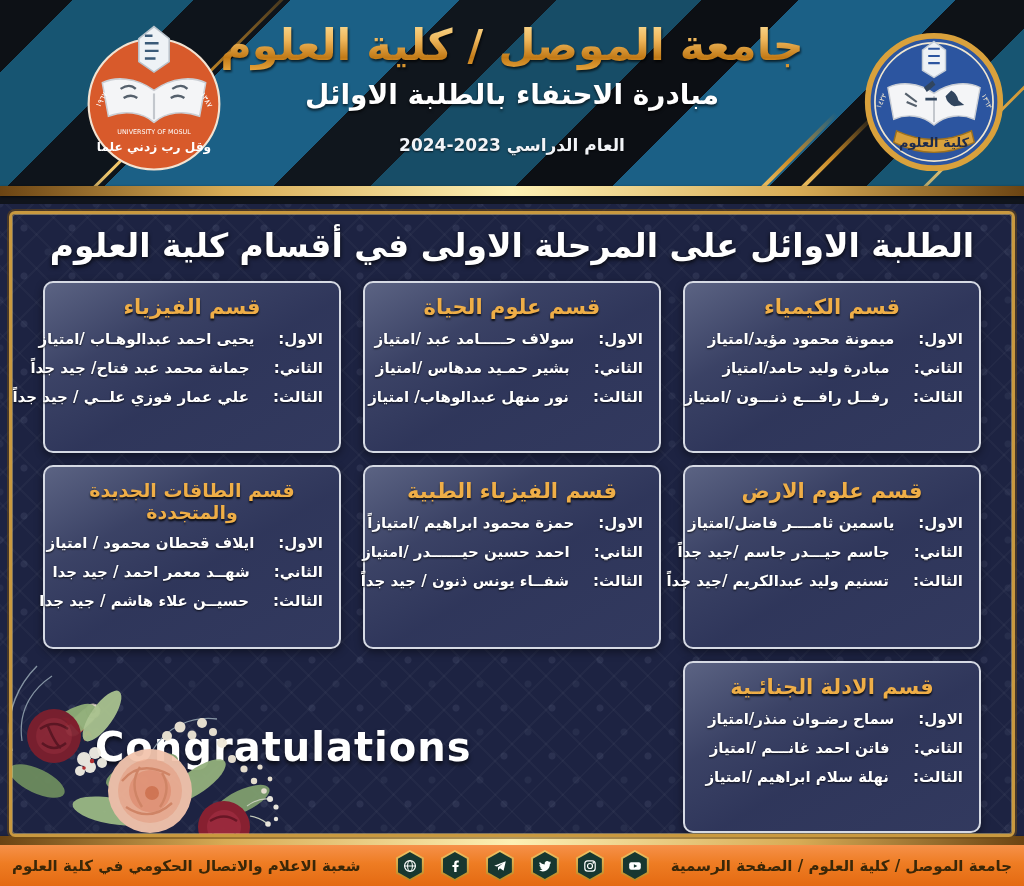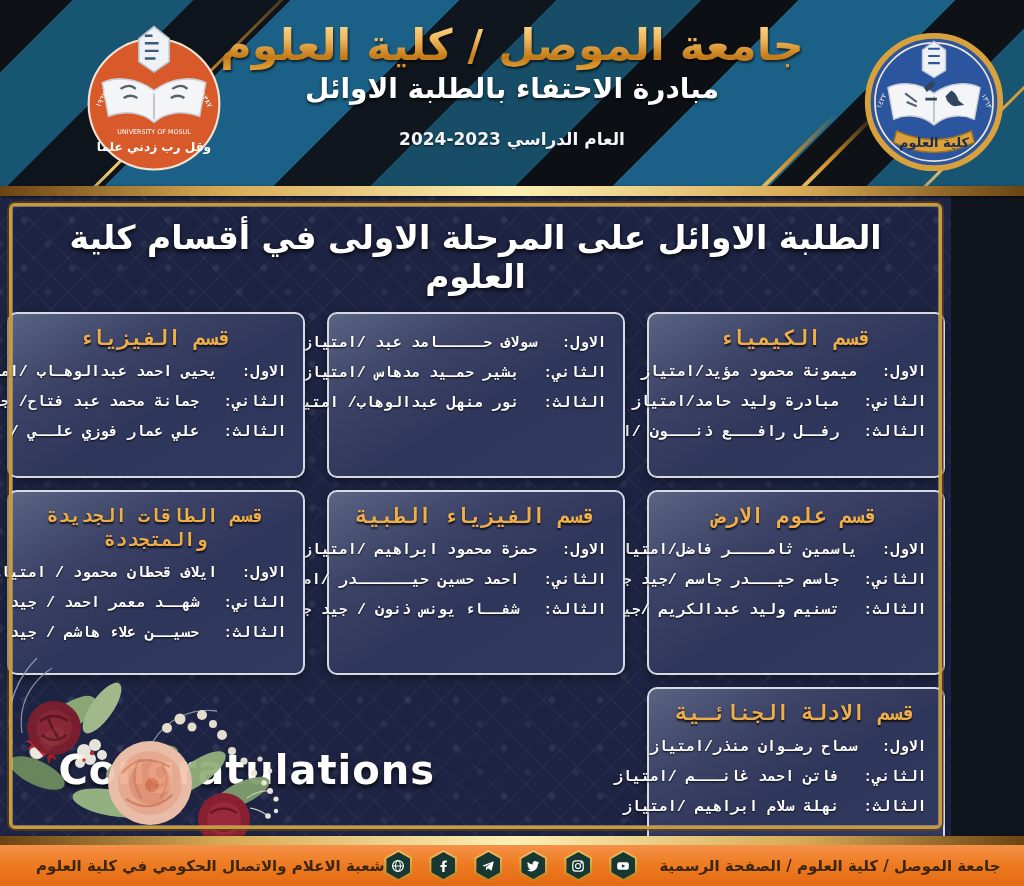--- a/index.html
+++ b/index.html
@@ -32,37 +32,37 @@
     position:absolute;left:50%;top:20px;transform:translateX(-50%);
     width:640px;text-align:center;z-index:3;
   }
   .hdr-title{
     font-size:43px;font-weight:800;line-height:1.2;white-space:nowrap;
     background:linear-gradient(180deg,#fbe09b 0%,#efb65a 38%,#c27a17 72%,#eaa940 100%);
     -webkit-background-clip:text;background-clip:text;color:transparent;
     filter:drop-shadow(1px 2px 1px rgba(0,0,0,.65));
   }
   .hdr-sub{
-    font-size:28px;font-weight:800;color:#ffffff;
+    margin-top:6px;font-size:28px;font-weight:800;color:#ffffff;
     text-shadow:0 2px 3px rgba(0,0,0,.7);
   }
   .hdr-year{
     margin-top:24px;font-size:17px;font-weight:700;color:#f2f4f8;
     text-shadow:0 1px 2px rgba(0,0,0,.7);
   }
   .logo{position:absolute;z-index:2;}
   
   .gold-band{
     position:absolute;left:0;width:1024px;height:10px;z-index:4;
     background:linear-gradient(90deg,#6b4413,#d7ab55 22%,#fdf0b4 50%,#d7ab55 78%,#6b4413);
     box-shadow:0 1px 3px rgba(0,0,0,.6);
   }
   
   .panel{
-    position:absolute;left:0;top:196px;width:951px;height:640px;
+    position:absolute;left:0;top:204px;width:1024px;height:640px;
     background-color:#1d2342;
     background-image:
       radial-gradient(rgba(170,180,210,.10) 3px, transparent 4px),
       radial-gradient(rgba(170,180,210,.07) 3px, transparent 4px),
       repeating-linear-gradient(45deg, rgba(255,255,255,.028) 0 2px, transparent 2px 24px),
       repeating-linear-gradient(-45deg, rgba(255,255,255,.028) 0 2px, transparent 2px 24px);
     background-size:48px 48px,48px 48px,auto,auto;
     background-position:0 0,24px 24px,0 0,0 0;
     overflow:hidden;
   }
@@ -80,23 +80,22 @@
     position:relative;z-index:3;direction:rtl;
     display:grid;grid-template-columns:repeat(3,298px);
     column-gap:22px;row-gap:12px;justify-content:center;
     margin-top:16px;
   }
   .card{
     background:
       linear-gradient(150deg, rgba(205,215,235,.30) 0%, rgba(205,215,235,.10) 30%, rgba(205,215,235,.03) 55%, rgba(120,130,170,.10) 100%),
       #2a3156;
     border:2px solid #d6dae4;border-radius:10px;
-    padding:8px 14px 20px;min-height:134px;
+    padding:8px 14px 26px;min-height:134px;
     box-shadow:0 3px 8px rgba(0,0,0,.45);
-    font-family:Liberation Mono, monospace;
   }
   .card-title{
     text-align:center;font-size:21px;font-weight:800;color:#efae47;
     text-shadow:0 2px 2px rgba(0,0,0,.8);margin:4px 0 8px;
   }
   .stu-line{
     font-size:15px;font-weight:800;color:#ffffff;margin:11px 2px;
     text-shadow:0 1px 2px rgba(0,0,0,.8);white-space:nowrap;
   }
   .stu-line .rank{margin-left:24px;text-align:right;}
@@ -107,21 +106,21 @@
   .congrats-text{
     font-family:"DejaVu Sans",sans-serif;font-weight:800;font-size:40px;color:#ffffff;
     letter-spacing:1px;text-shadow:0 3px 4px rgba(0,0,0,.7);
   }
   .diploma{position:relative;top:-22px;right:-14px;transform:rotate(-18deg);}
   .flowers{position:absolute;left:-8px;bottom:-6px;z-index:4;pointer-events:none;}
   
   .footer{
     position:absolute;left:0;top:845px;width:1024px;height:41px;
     background:linear-gradient(180deg,#f6914a 0%,#ee7c23 45%,#e46a12 100%);
-    display:flex;align-items:center;padding:0 36px;box-sizing:border-box;z-index:5;
+    display:flex;align-items:center;padding:0 12px;box-sizing:border-box;z-index:5;
   }
   .f-left,.f-right{
     font-size:15px;font-weight:800;color:#3a2708;white-space:nowrap;
   }
   .socials{display:flex;gap:17px;margin-left:auto;margin-right:22px;align-items:center;}
   .hex{
     width:28px;height:31px;position:relative;cursor:pointer;
     clip-path:polygon(50% 0,100% 25%,100% 75%,50% 100%,0 75%,0 25%);
     background:linear-gradient(180deg,#f0c467,#b9841f);
     display:flex;align-items:center;justify-content:center;
@@ -189,20 +188,21 @@
   <div class="cards">
 
     <div class="card">
       <div class="card-title">قسم الكيمياء</div>
       <div class="stu-line"><span class="rank">الاول:</span><span>ميمونة محمود مؤيد/امتياز</span></div>
       <div class="stu-line"><span class="rank">الثاني:</span><span>مبادرة وليد حامد/امتياز</span></div>
       <div class="stu-line"><span class="rank">الثالث:</span><span>رفــل رافـــع ذنـــون /امتياز</span></div>
     </div>
 
     <div class="card">
+      <div class="card-title">قسم علوم الحياة</div>
       <div class="stu-line"><span class="rank">الاول:</span><span>سولاف حـــــامد عبد /امتياز</span></div>
       <div class="stu-line"><span class="rank">الثاني:</span><span>بشير حمـيد مدهاس /امتياز</span></div>
       <div class="stu-line"><span class="rank">الثالث:</span><span>نور منهل عبدالوهاب/ امتياز</span></div>
     </div>
 
     <div class="card">
       <div class="card-title">قسم الفيزياء</div>
       <div class="stu-line"><span class="rank">الاول:</span><span>يحيى احمد عبدالوهـاب /امتياز</span></div>
       <div class="stu-line"><span class="rank">الثاني:</span><span>جمانة محمد عبد فتاح/ جيد جداً</span></div>
       <div class="stu-line"><span class="rank">الثالث:</span><span>علي عمار فوزي علــي / جيد جداً</span></div>

